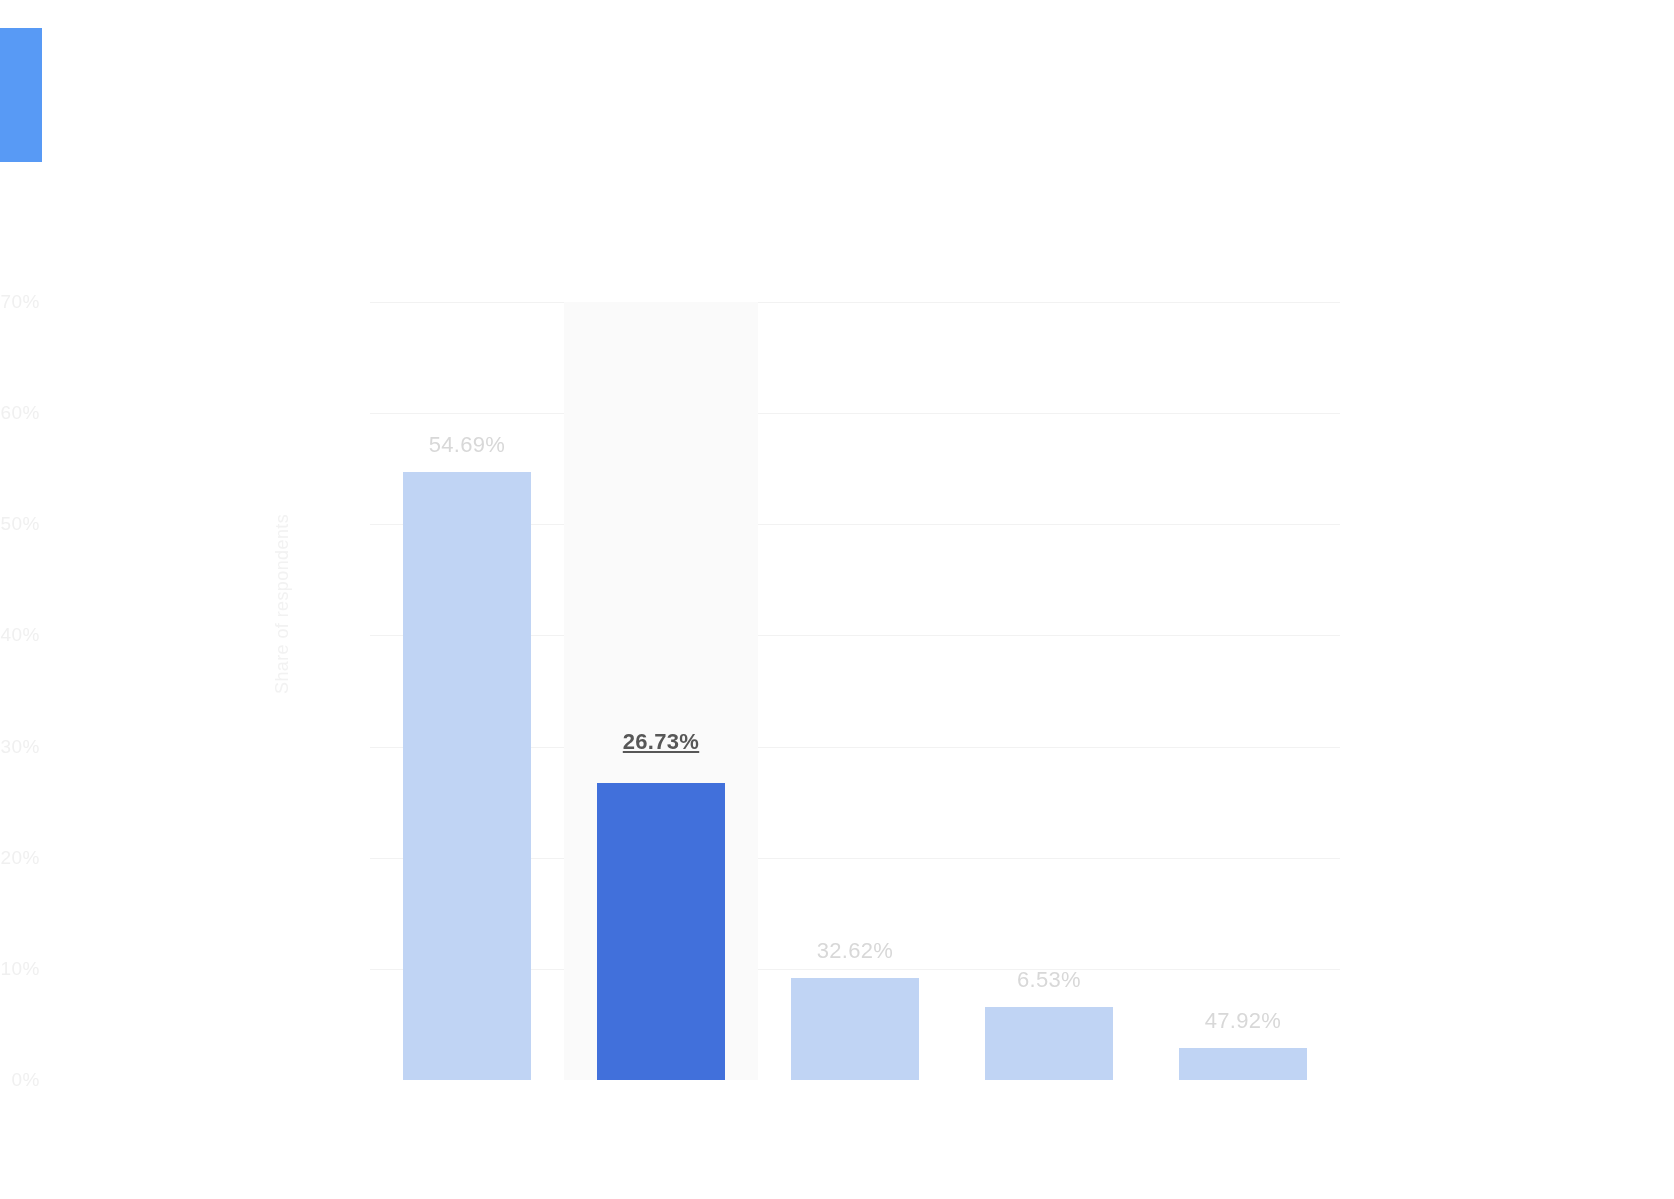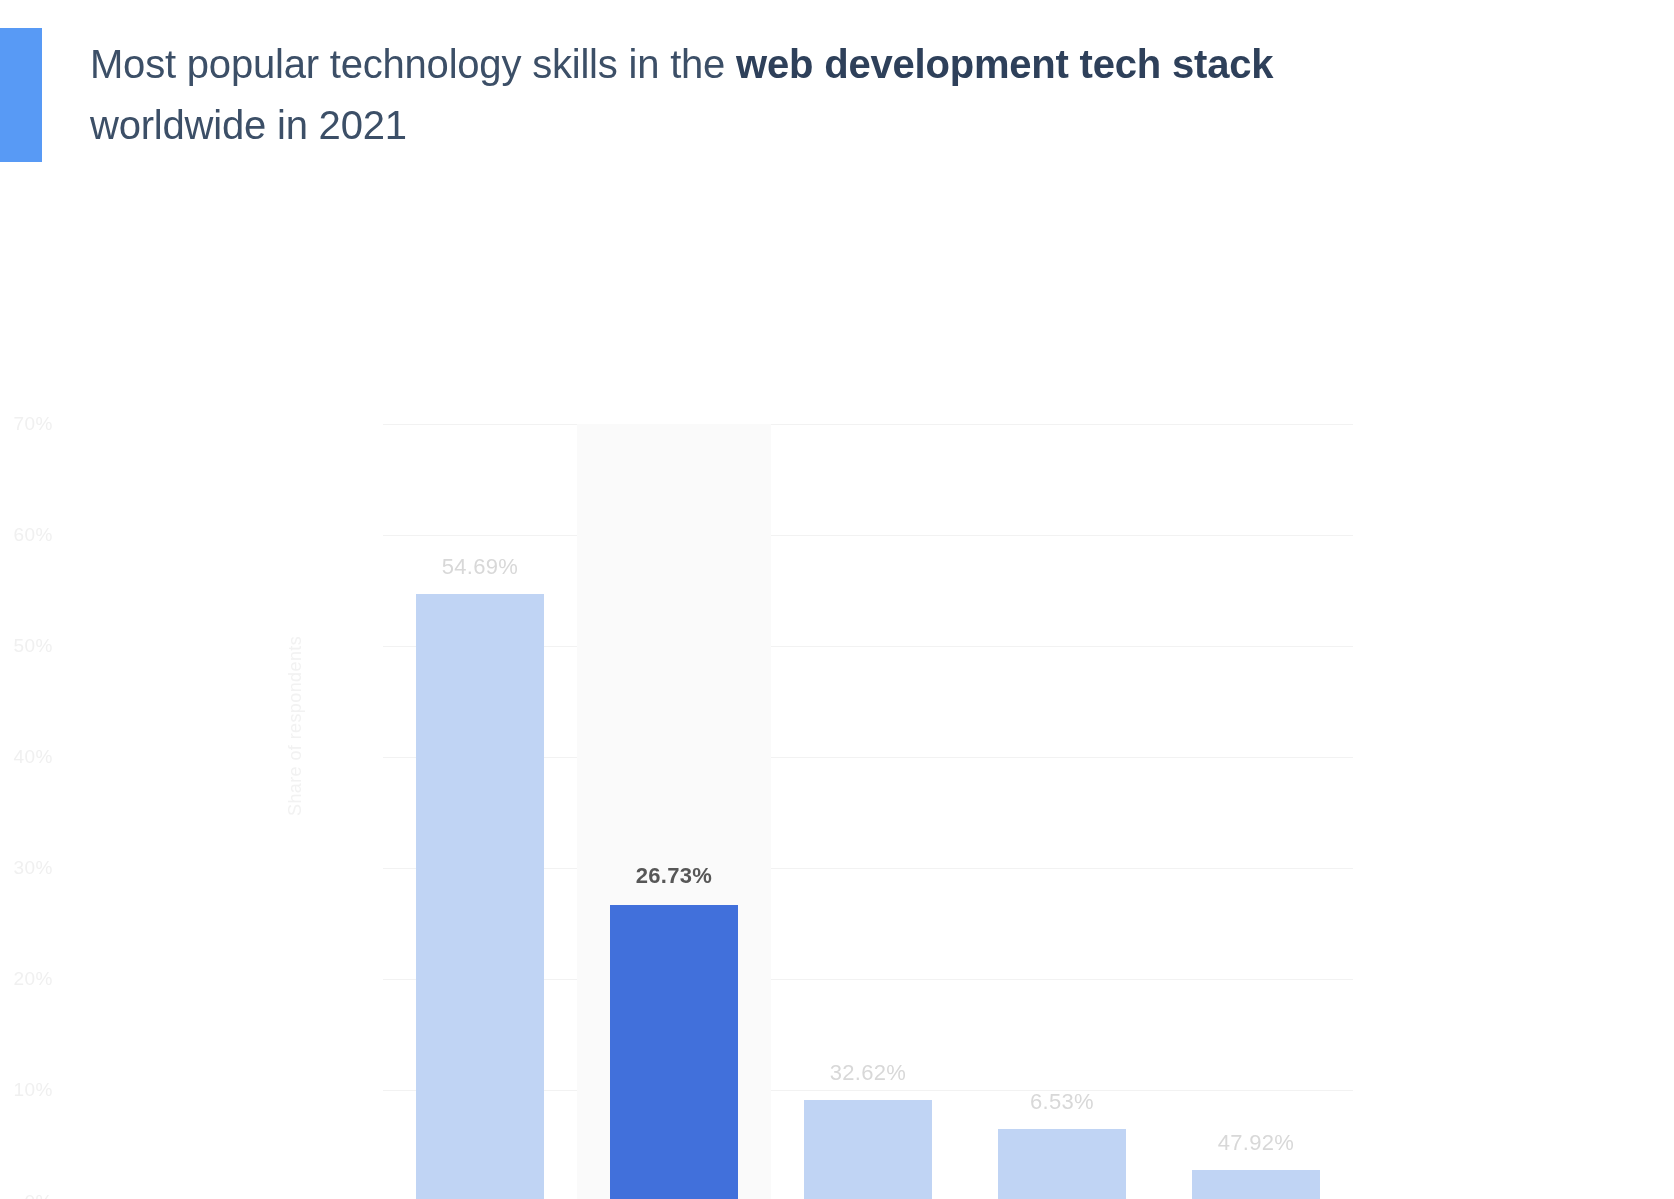--- a/index.html
+++ b/index.html
@@ -24,21 +24,21 @@
     line-height:1.52;
     color:#3c4f67;
     font-weight:400;
     letter-spacing:-0.2px;
   }
   .title b { font-weight:700; color:#2e405a; }
 
   
   .chart-wrap {
     position:relative;
-    margin-left:13px;
+    margin-left:0;
     width:1366px;
     height:1000px;
   }
 
   
   .plot {
     position:absolute;
     left:370px; top:268px;
     width:970px; height:778px;
   }
@@ -103,44 +103,41 @@
     white-space:nowrap;
     letter-spacing:0.3px;
   }
   .bar-value.highlight { color:#575757; font-weight:700; }
 </style>
 </head>
 <body>
 
 <div class="header">
   <div class="accent-bar"></div>
-  <div class="title">
-    <span>Most popular technology skills in the </span><b>web development tech stack</b><span> worldwide in 2021</span>
-  </div>
 </div>
 
 <div class="chart-wrap">
   <div class="plot" id="plot">
       <div class="gridline" style="top: 0px;"></div>
       <div class="gridline" style="top: 111.143px;"></div>
       <div class="gridline" style="top: 222.286px;"></div>
       <div class="gridline" style="top: 333.429px;"></div>
       <div class="gridline" style="top: 444.571px;"></div>
       <div class="gridline" style="top: 555.714px;"></div>
       <div class="gridline" style="top: 666.857px;"></div>
       <div class="col-highlight" style="left: 194px; width: 194px;"></div>
     </div>
   <div class="bars" id="bars">
       <div class="bar-slot" style="left: 0px; width: 194px;">
         <div class="bar" style="height: 607.84px; width: 128px;"></div>
         <div class="bar-value" style="bottom: 621.84px;">54.69%</div>
       </div>
       <div class="bar-slot" style="left: 194px; width: 194px;">
         <div class="bar highlight" style="height: 297.085px; width: 128px;"></div>
-        <div class="bar-value highlight" style="bottom: 313px;">26.73%</div>
+        <div class="bar-value highlight" style="bottom: 325px; text-decoration: underline;">26.73%</div>
       </div>
       <div class="bar-slot" style="left: 388px; width: 194px;">
         <div class="bar" style="height: 102.029px; width: 128px;"></div>
         <div class="bar-value" style="bottom: 116.029px;">32.62%</div>
       </div>
       <div class="bar-slot" style="left: 582px; width: 194px;">
         <div class="bar" style="height: 72.5763px; width: 128px;"></div>
         <div class="bar-value" style="bottom: 86.5763px;">6.53%</div>
       </div>
       <div class="bar-slot" style="left: 776px; width: 194px;">

